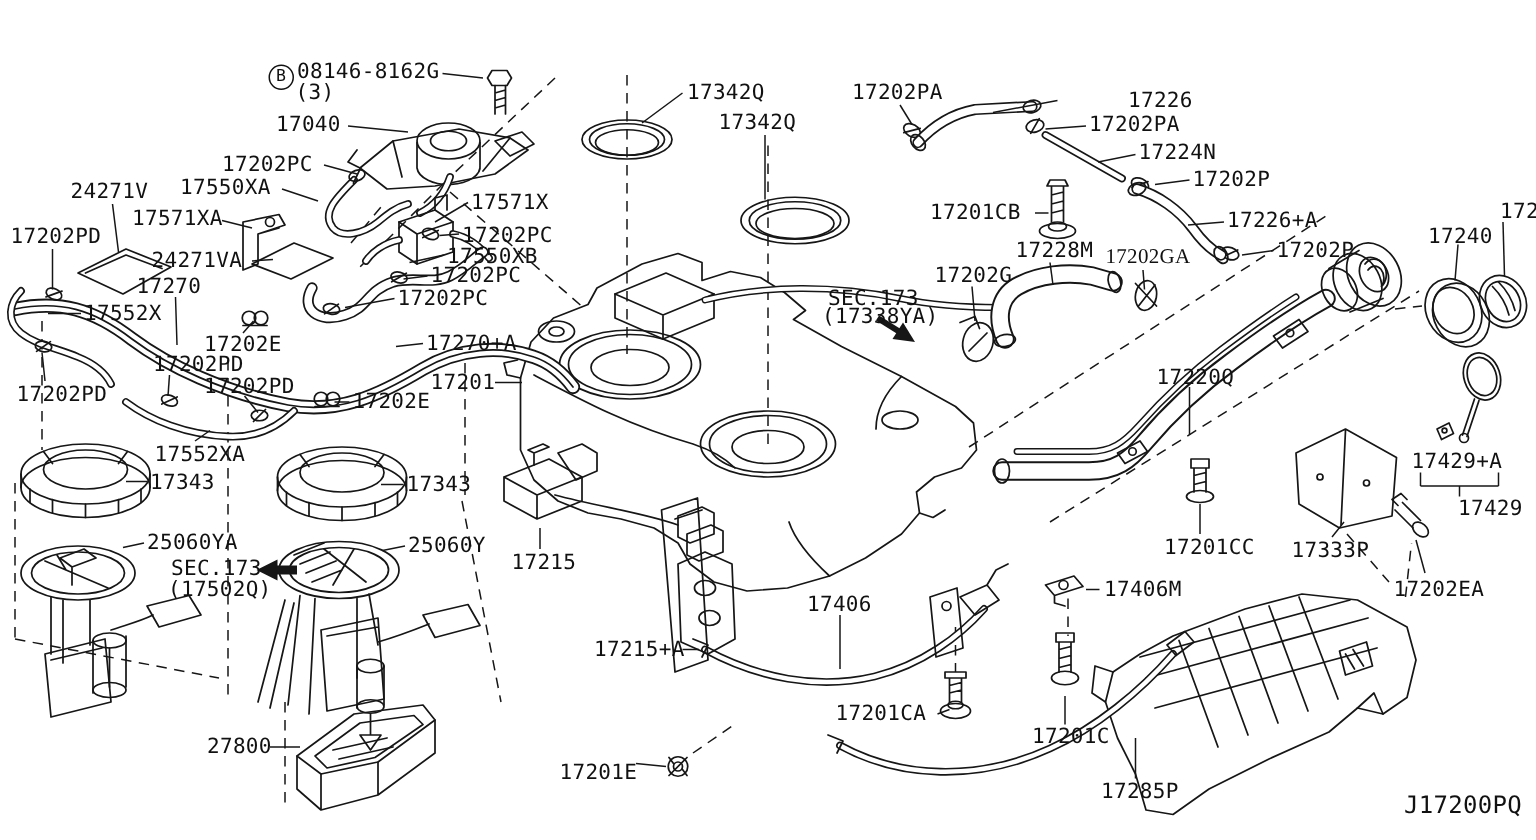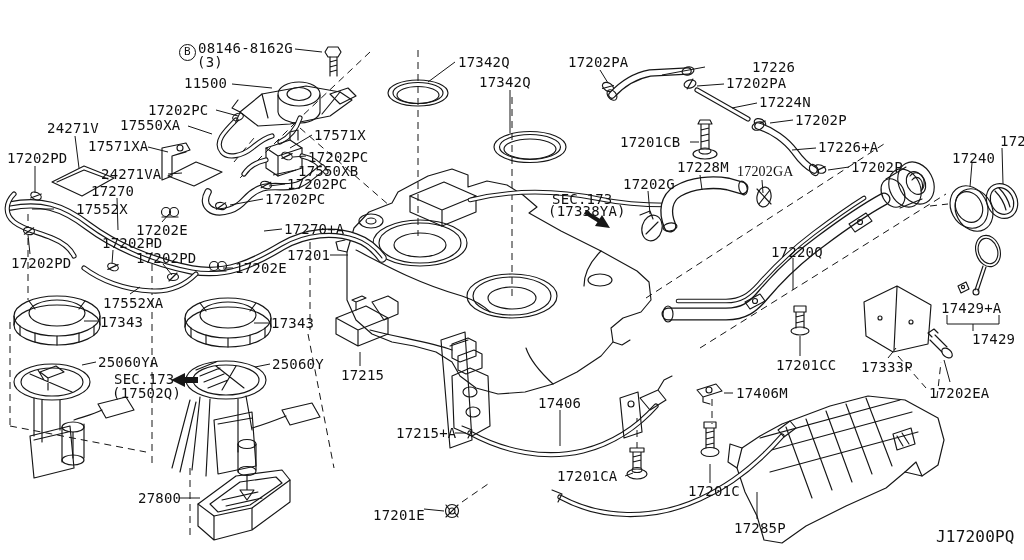--- a/index.html
+++ b/index.html
@@ -472,34 +472,34 @@
         <line x1="947" y1="315" x2="947" y2="324" class="leader"></line>
         <line x1="947" y1="324" x2="999" y2="324" class="leader"></line>
         <line x1="999" y1="324" x2="999" y2="315" class="leader"></line>
         <line x1="973" y1="324" x2="973" y2="331" class="leader"></line>
       </g>
 </svg>
 
 <div id="labels">
       <div class="plabel" style="left: 179px; top: 41px;"><span class="circ">B</span><span>08146-8162G</span></div>
       <div class="plabel" style="left: 197px; top: 55px;"><span>(3)</span></div>
-      <div class="plabel" style="left: 184px; top: 76px;"><span>11500</span></div>
+      <div class="plabel" style="left: 184px; top: 76px;"><span>17040</span></div>
       <div class="plabel" style="left: 148px; top: 103px;"><span>17202PC</span></div>
       <div class="plabel" style="left: 120px; top: 118px;"><span>17550XA</span></div>
       <div class="plabel" style="left: 47px; top: 121px;"><span>24271V</span></div>
       <div class="plabel" style="left: 88px; top: 139px;"><span>17571XA</span></div>
       <div class="plabel" style="left: 7px; top: 151px;"><span>17202PD</span></div>
       <div class="plabel" style="left: 101px; top: 167px;"><span>24271VA</span></div>
       <div class="plabel" style="left: 314px; top: 128px;"><span>17571X</span></div>
       <div class="plabel" style="left: 308px; top: 150px;"><span>17202PC</span></div>
       <div class="plabel" style="left: 298px; top: 164px;"><span>17550XB</span></div>
       <div class="plabel" style="left: 287px; top: 177px;"><span>17202PC</span></div>
       <div class="plabel" style="left: 265px; top: 192px;"><span>17202PC</span></div>
       <div class="plabel" style="left: 91px; top: 184px;"><span>17270</span></div>
-      <div class="plabel" style="left: 56px; top: 202px; margin-left: 20px;"><span>17552X</span></div>
+      <div class="plabel" style="left: 56px; top: 202px;"><span>17552X</span></div>
       <div class="plabel" style="left: 136px; top: 223px;"><span>17202E</span></div>
       <div class="plabel" style="left: 284px; top: 222px;"><span>17270+A</span></div>
       <div class="plabel" style="left: 287px; top: 248px;"><span>17201</span></div>
       <div class="plabel" style="left: 102px; top: 236px;"><span>17202PD</span></div>
       <div class="plabel" style="left: 136px; top: 251px;"><span>17202PD</span></div>
       <div class="plabel" style="left: 11px; top: 256px;"><span>17202PD</span></div>
       <div class="plabel" style="left: 235px; top: 261px;"><span>17202E</span></div>
       <div class="plabel" style="left: 103px; top: 296px;"><span>17552XA</span></div>
       <div class="plabel" style="left: 100px; top: 315px;"><span>17343</span></div>
       <div class="plabel" style="left: 271px; top: 316px;"><span>17343</span></div>

